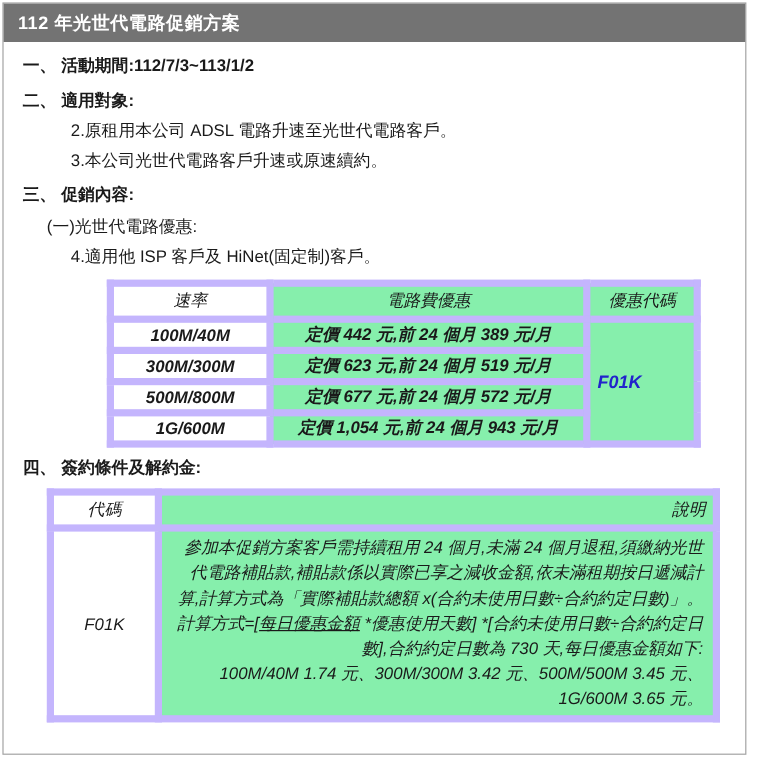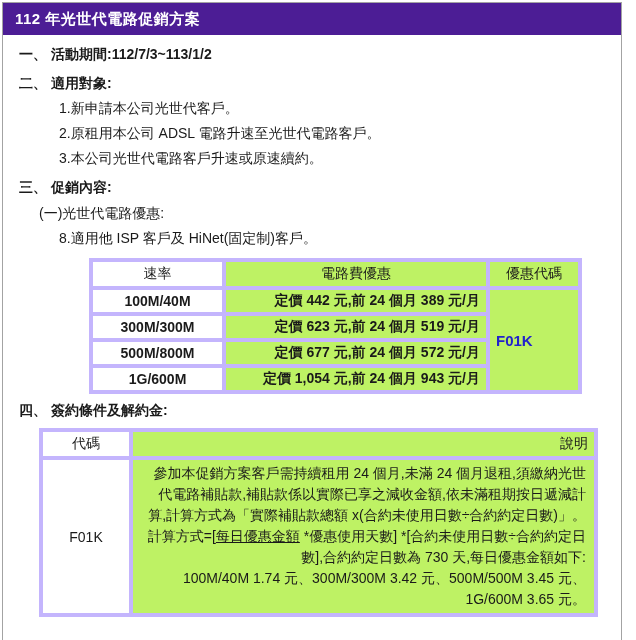--- a/index.html
+++ b/index.html
@@ -11,46 +11,46 @@
     color: #1a1a1a;
   }
   .doc {
     position: absolute;
     left: 2px; top: 2px;
     width: 620px;
     border: 1px solid #a3a3a3;
     background: #ffffff;
   }
   .title-bar {
-    background: #4c1d95;
+    background: #737373;
     color: #ffffff;
     font-size: 15px;
     font-weight: bold;
     padding: 7px 12px 6px 12px;
     letter-spacing: 0.5px;
   }
   .content { padding: 3px 0 15px 0; font-size: 14px; }
   .sec {
     display: flex;
     font-weight: bold;
     line-height: 26px;
     margin: 3px 0 0 16px;
   }
   .sec .num { width: 32px; flex: 0 0 32px; }
   .sub-label { margin-left: 36px; line-height: 26px; }
   .list-item { margin-left: 56px; line-height: 25px; }
   table { border-collapse: collapse; font-size: 14px; }
-  th, td { border: 4px solid #c4b5fd; }
+  th, td { border: 6px solid #c4b5fd; font-style: italic; }
   th { font-weight: normal; padding: 3px 6px; }
-  .yellow { background: #bef264; }
+  .yellow { background: #86efac; }
   .t1 { margin: 7px 0 0 86px; }
   .t1 td { height: 26px; padding: 1px 6px; font-weight: bold; }
   .t1 .col-speed { width: 133px; text-align: center; }
   .t1 .col-offer { width: 264px; }
-  .t1 td.col-offer { text-align: right; }
+  .t1 td.col-offer { text-align: center; }
   .t1 .col-code  { width: 92px; }
   .t1 td.col-code { color: #2222cc; font-size: 15px; }
   .t2 { margin: 5px 0 11px 36px; }
   .t2 .col-term-code { width: 90px; text-align: center; }
   .t2 .col-desc { width: 465px; text-align: right; }
   .t2 td { padding: 3px 8px; }
   .t2 td.col-term-code { padding: 0; }
   .t2 .desc { line-height: 21px; }
   .t2 .desc p { margin: 0; }
   .u { text-decoration: underline; }
@@ -66,30 +66,29 @@
 
     <div class="sec">
       <span class="num">一、</span>
       <span>活動期間:112/7/3~113/1/2</span>
     </div>
 
     <div class="sec">
       <span class="num">二、</span>
       <span>適用對象:</span>
     </div>
-    <div class="list-item">1.新申請本公司光世代客戶。</div>
     <div class="list-item">2.原租用本公司 ADSL 電路升速至光世代電路客戶。</div>
     <div class="list-item">3.本公司光世代電路客戶升速或原速續約。</div>
 
     <div class="sec">
       <span class="num">三、</span>
       <span>促銷內容:</span>
     </div>
     <div class="sub-label">(一)光世代電路優惠:</div>
-    <div class="list-item">8.適用他 ISP 客戶及 HiNet(固定制)客戶。</div>
+    <div class="list-item">4.適用他 ISP 客戶及 HiNet(固定制)客戶。</div>
 
     <table class="t1">
       <tbody>
           <tr>
         <th class="col-speed">速率</th>
         <th class="col-offer yellow">電路費優惠</th>
         <th class="col-code yellow">優惠代碼</th>
       </tr>
       <tr>
         <td class="col-speed">100M/40M</td>

